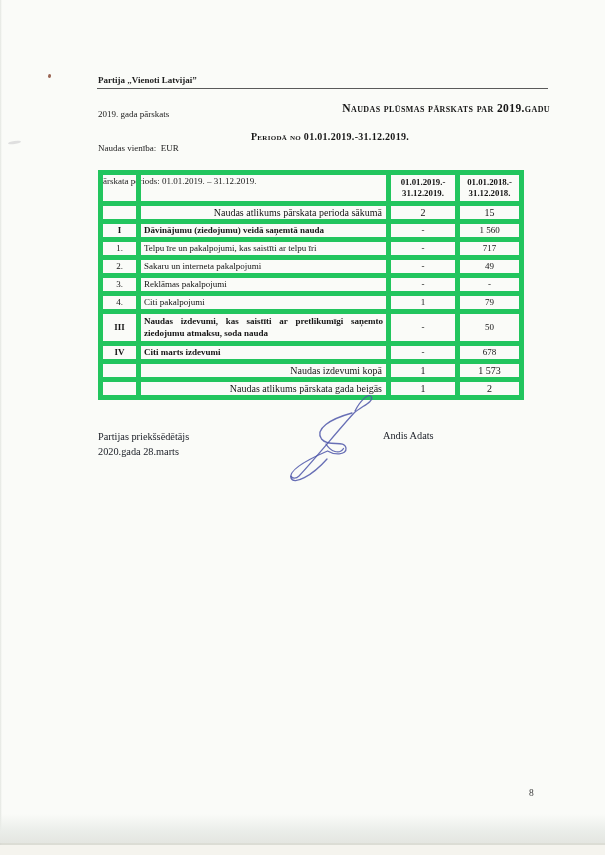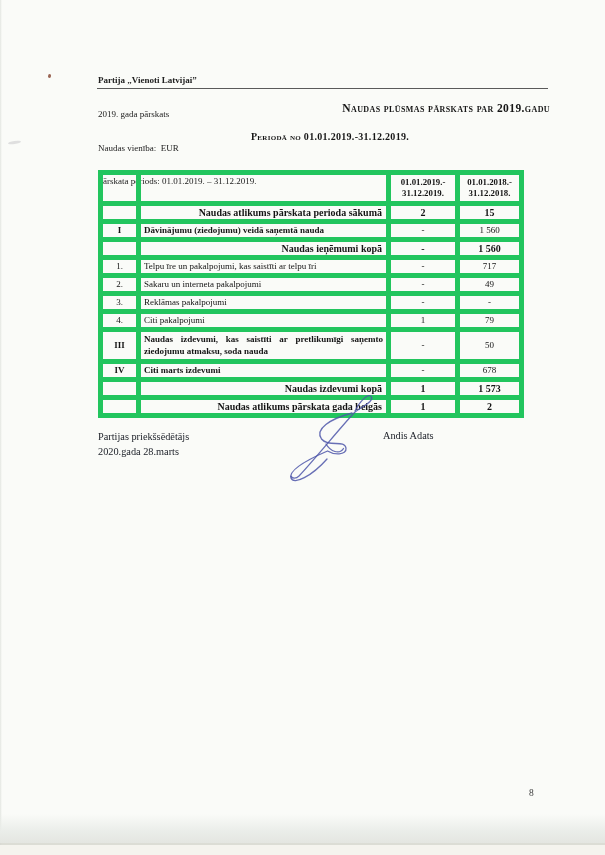--- a/index.html
+++ b/index.html
@@ -20,21 +20,21 @@
     font-weight:bold;font-size:10px;font-variant:small-caps;letter-spacing:.3px;color:#161616;}
   table.report{position:absolute;left:98px;top:170px;width:421px;border-collapse:collapse;table-layout:fixed;}
   table.report td{border:5px solid #22c55e;padding:0 3px;font-size:9px;line-height:11px;
     vertical-align:middle;color:#141414;overflow:hidden;}
   table.report thead td{height:26px;text-align:center;font-weight:bold;font-size:8.8px;line-height:11.5px;}
   table.report tbody td{height:13px;}
   .c-num{text-align:center;}
   .c-val{text-align:center;}
   .b{font-weight:bold;}
   .just{text-align:justify;}
-  tr.summary td{font-size:10px;height:14px;font-weight:bold;}
+  tr.summary td{font-size:10px;height:14px;font-weight:normal;}
   tr.summary .c-label{text-align:right;padding-right:4px;}
   tr.tall td{height:auto;padding-top:2px;padding-bottom:2px;line-height:11.5px;}
   .sig-left{position:absolute;left:98px;top:429px;font-size:10.3px;line-height:15px;color:#20242c;}
   .sig-name{position:absolute;left:383px;top:430px;font-size:10.3px;color:#20242c;}
   .signature-svg{position:absolute;left:283px;top:388px;width:97px;height:97px;}
   .signature-svg path{fill:none;stroke:currentColor;stroke-width:1.3;stroke-linecap:round;opacity:.85;}
   .page-number{position:absolute;left:529px;top:788px;font-size:9.5px;color:#3a3a3a;}
   .speck{position:absolute;left:48px;top:74px;width:3px;height:4px;background:#82412c;
     border-radius:60% 40% 55% 45%;opacity:.8;}
   .smudge{position:absolute;left:8px;top:141px;width:13px;height:3px;background:rgba(100,100,110,.18);
@@ -85,26 +85,20 @@
     <tbody>
         <tr class="summary">
           <td class="c-num"></td>
           <td class="c-label">Naudas atlikums pārskata perioda sākumā</td>
           <td class="c-val">2</td>
           <td class="c-val">15</td>
         </tr>
         <tr>
           <td class="c-num b">I</td>
           <td class="c-label b">Dāvinājumu (ziedojumu) veidā saņemtā nauda</td>
-          <td class="c-val">-</td>
-          <td class="c-val">1 560</td>
-        </tr>
-        <tr class="summary">
-          <td class="c-num"></td>
-          <td class="c-label">Naudas ieņēmumi kopā</td>
           <td class="c-val">-</td>
           <td class="c-val">1 560</td>
         </tr>
         <tr>
           <td class="c-num">1.</td>
           <td class="c-label">Telpu īre un pakalpojumi, kas saistīti ar telpu īri</td>
           <td class="c-val">-</td>
           <td class="c-val">717</td>
         </tr>
         <tr>

